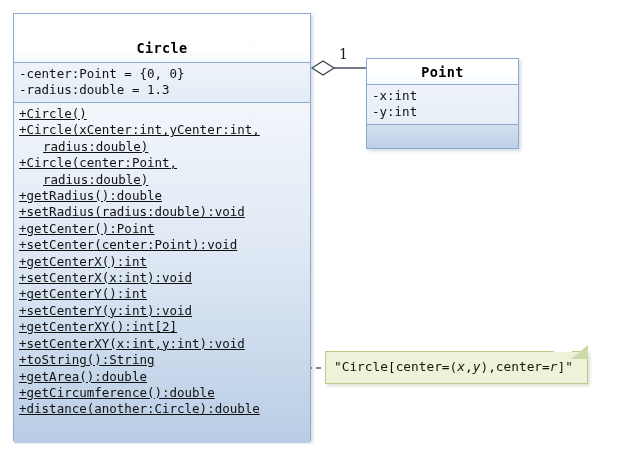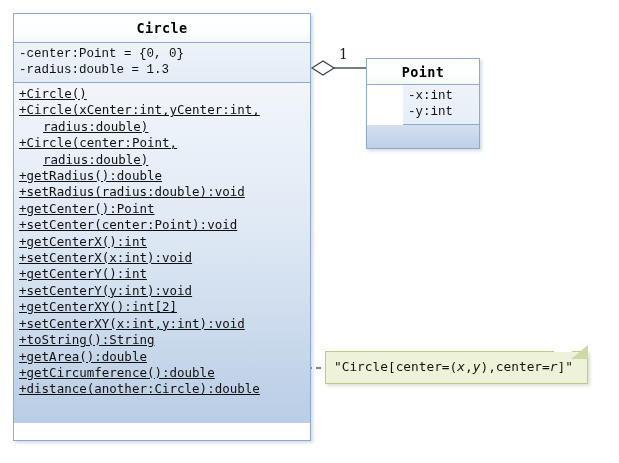--- a/index.html
+++ b/index.html
@@ -46,53 +46,51 @@
     box-sizing: border-box;
     font-size: 12.5px;
     color: #111111;
     line-height: 16.4px;
     padding: 3px 4px 3px 5px;
     white-space: pre;
   }
 
   .uml-attrs {
     border-bottom: 1px solid #8ea9cf;
-    font-family: Liberation Mono, monospace;
   }
 
   
   #circle-class {
     left: 13px;
     top: 13px;
     width: 298px;
     height: 428px;
   }
-  #circle-class .uml-header { height: 29px; line-height: 29px; }
+  #circle-class .uml-header { height: 29px; line-height: 29px; margin-top: 20px; }
   #circle-class .uml-attrs {
     height: 40px;
     background: linear-gradient(to bottom, #eef3f9 0%, #e3ecf6 100%);
   }
   #circle-class .uml-ops {
     height: 340px;
     background: linear-gradient(to bottom, #f2f6fb 0%, #dee8f4 45%, #b9cde5 100%);
     text-decoration: underline;
   }
 
   
   #point-class {
     left: 366px;
     top: 58px;
-    width: 114px;
+    width: 153px;
     height: 91px;
   }
   #point-class .uml-header { height: 26px; line-height: 26px; }
   #point-class .uml-attrs {
     height: 40px;
     background: linear-gradient(to bottom, #eef3f9 0%, #e6eef7 100%);
-    margin-left: 36px;
   }
   #point-class .uml-ops {
     height: 23px;
     background: linear-gradient(to bottom, #d4e0ef 0%, #bed0e7 100%);
   }
 
   .op-line, .attr-line { display: block; }
   .op-line.cont { padding-left: 24px; }
 
   

